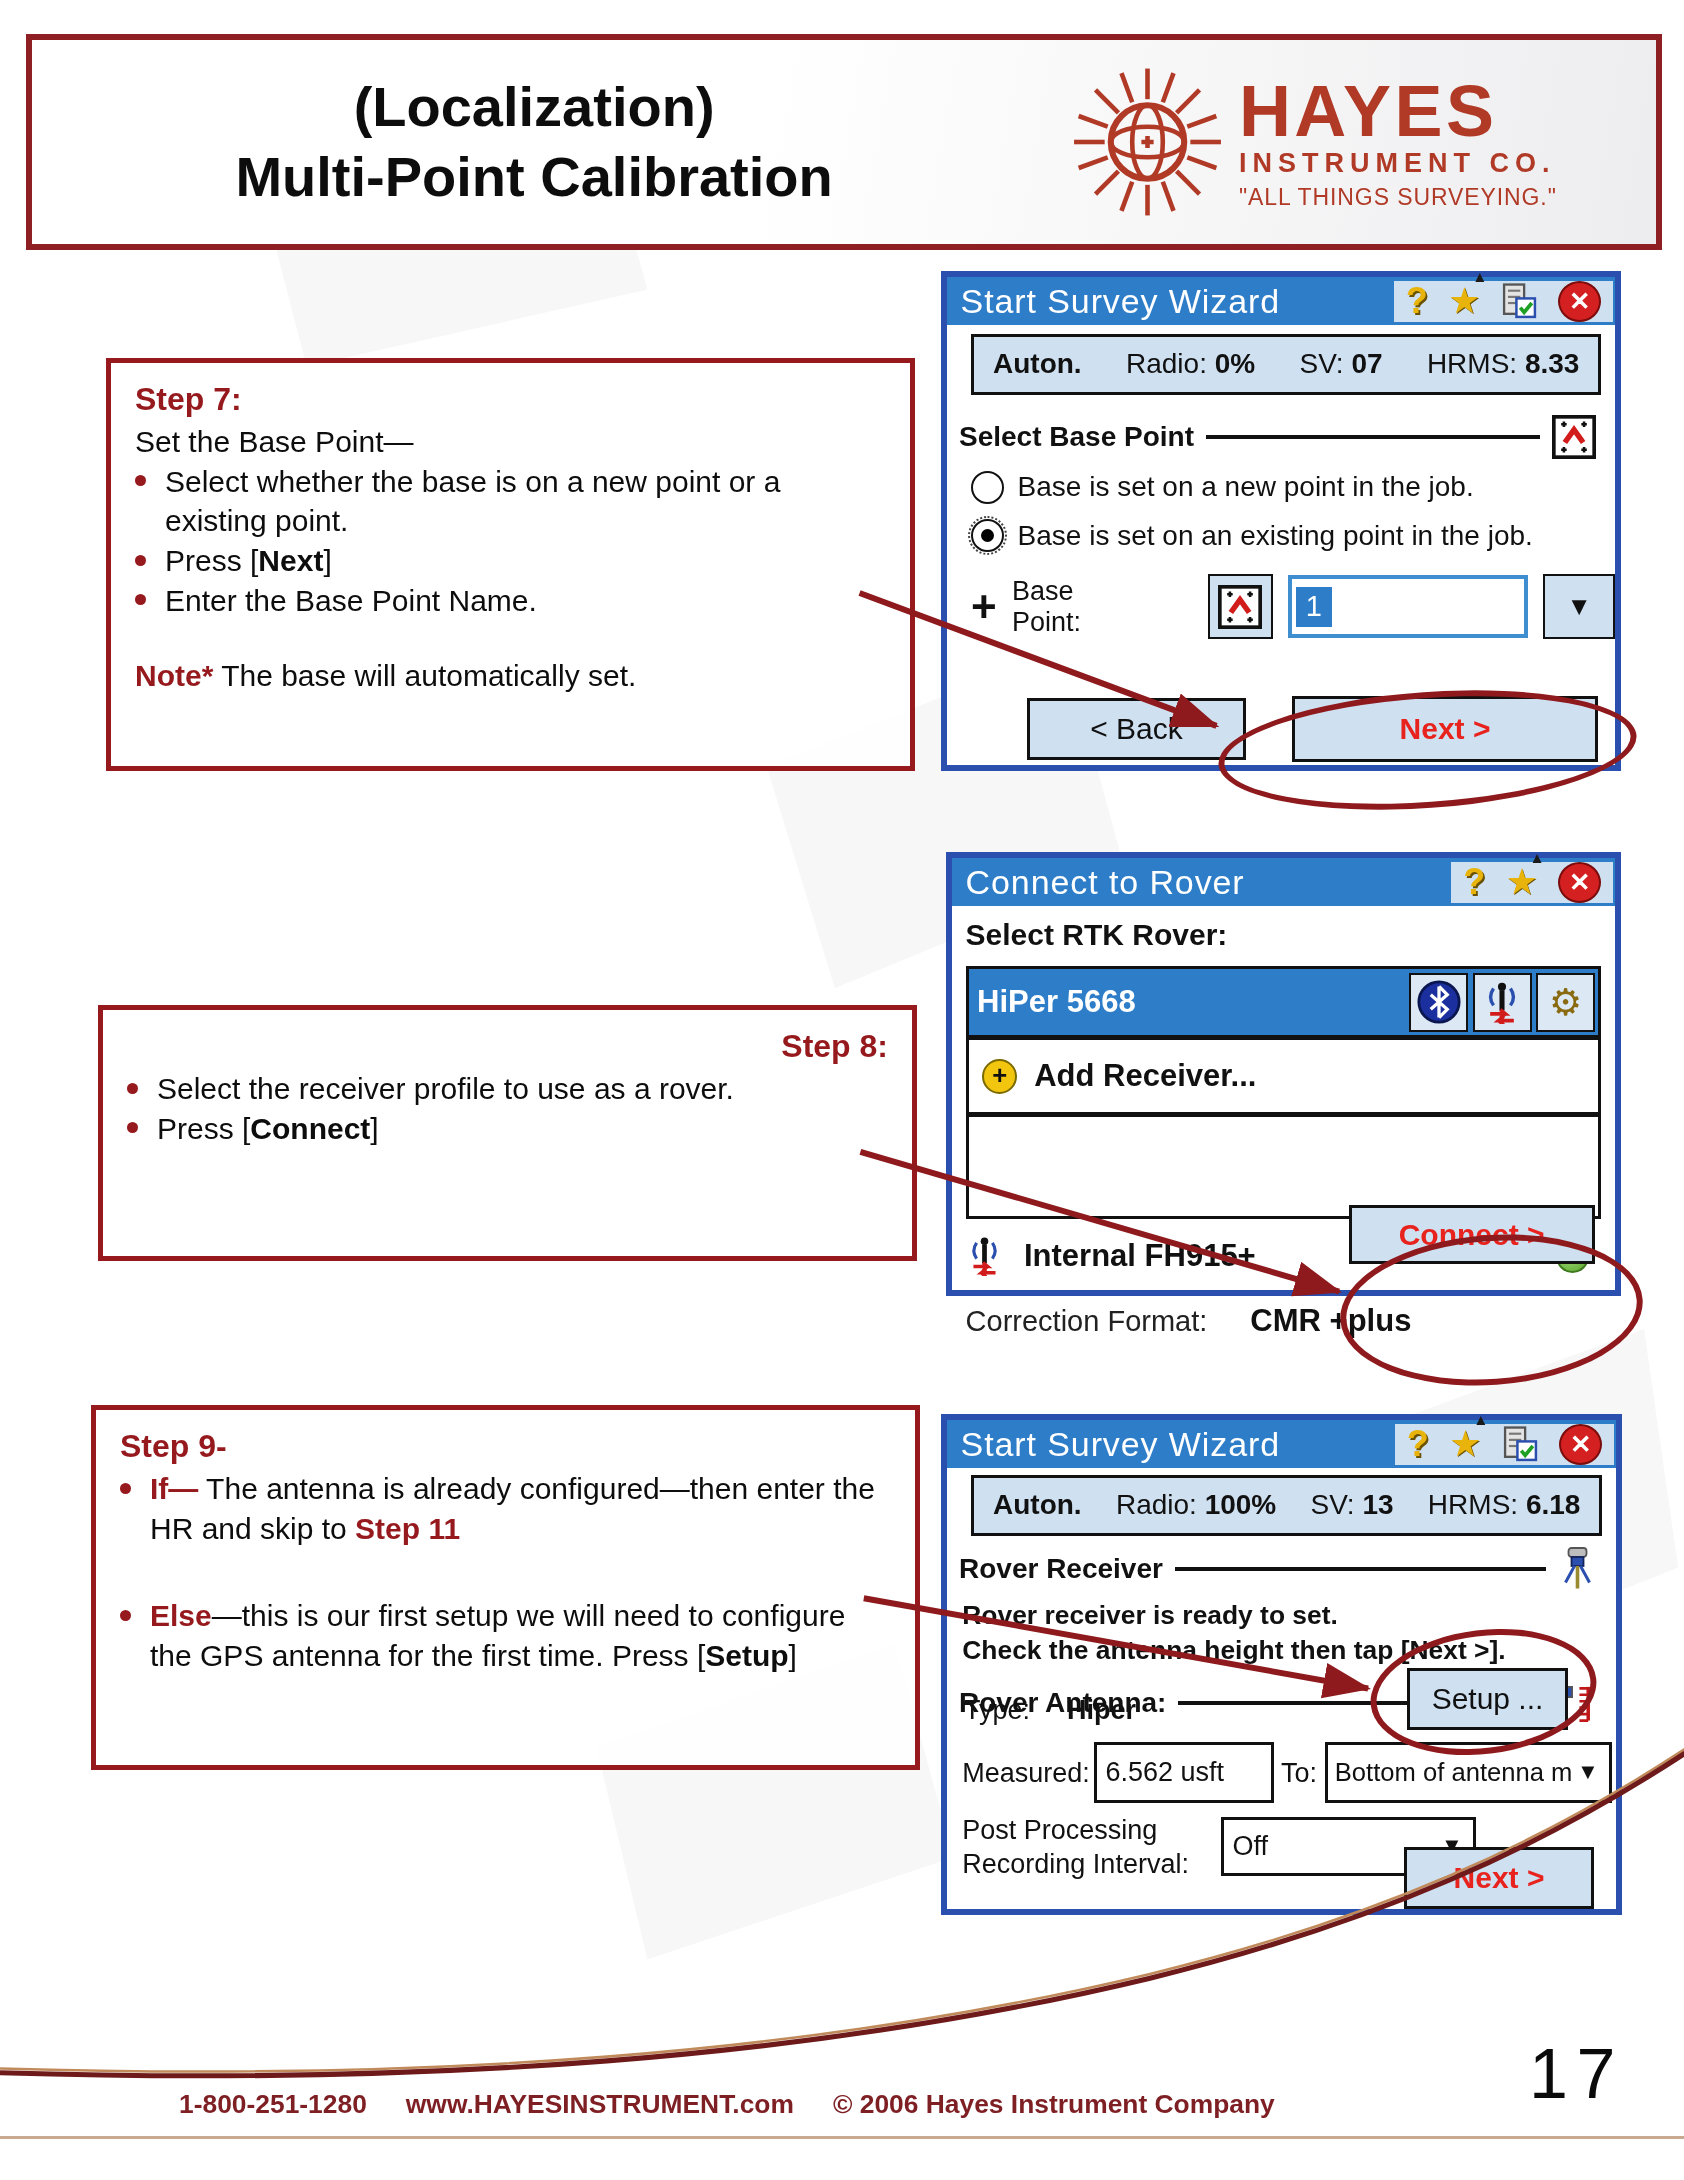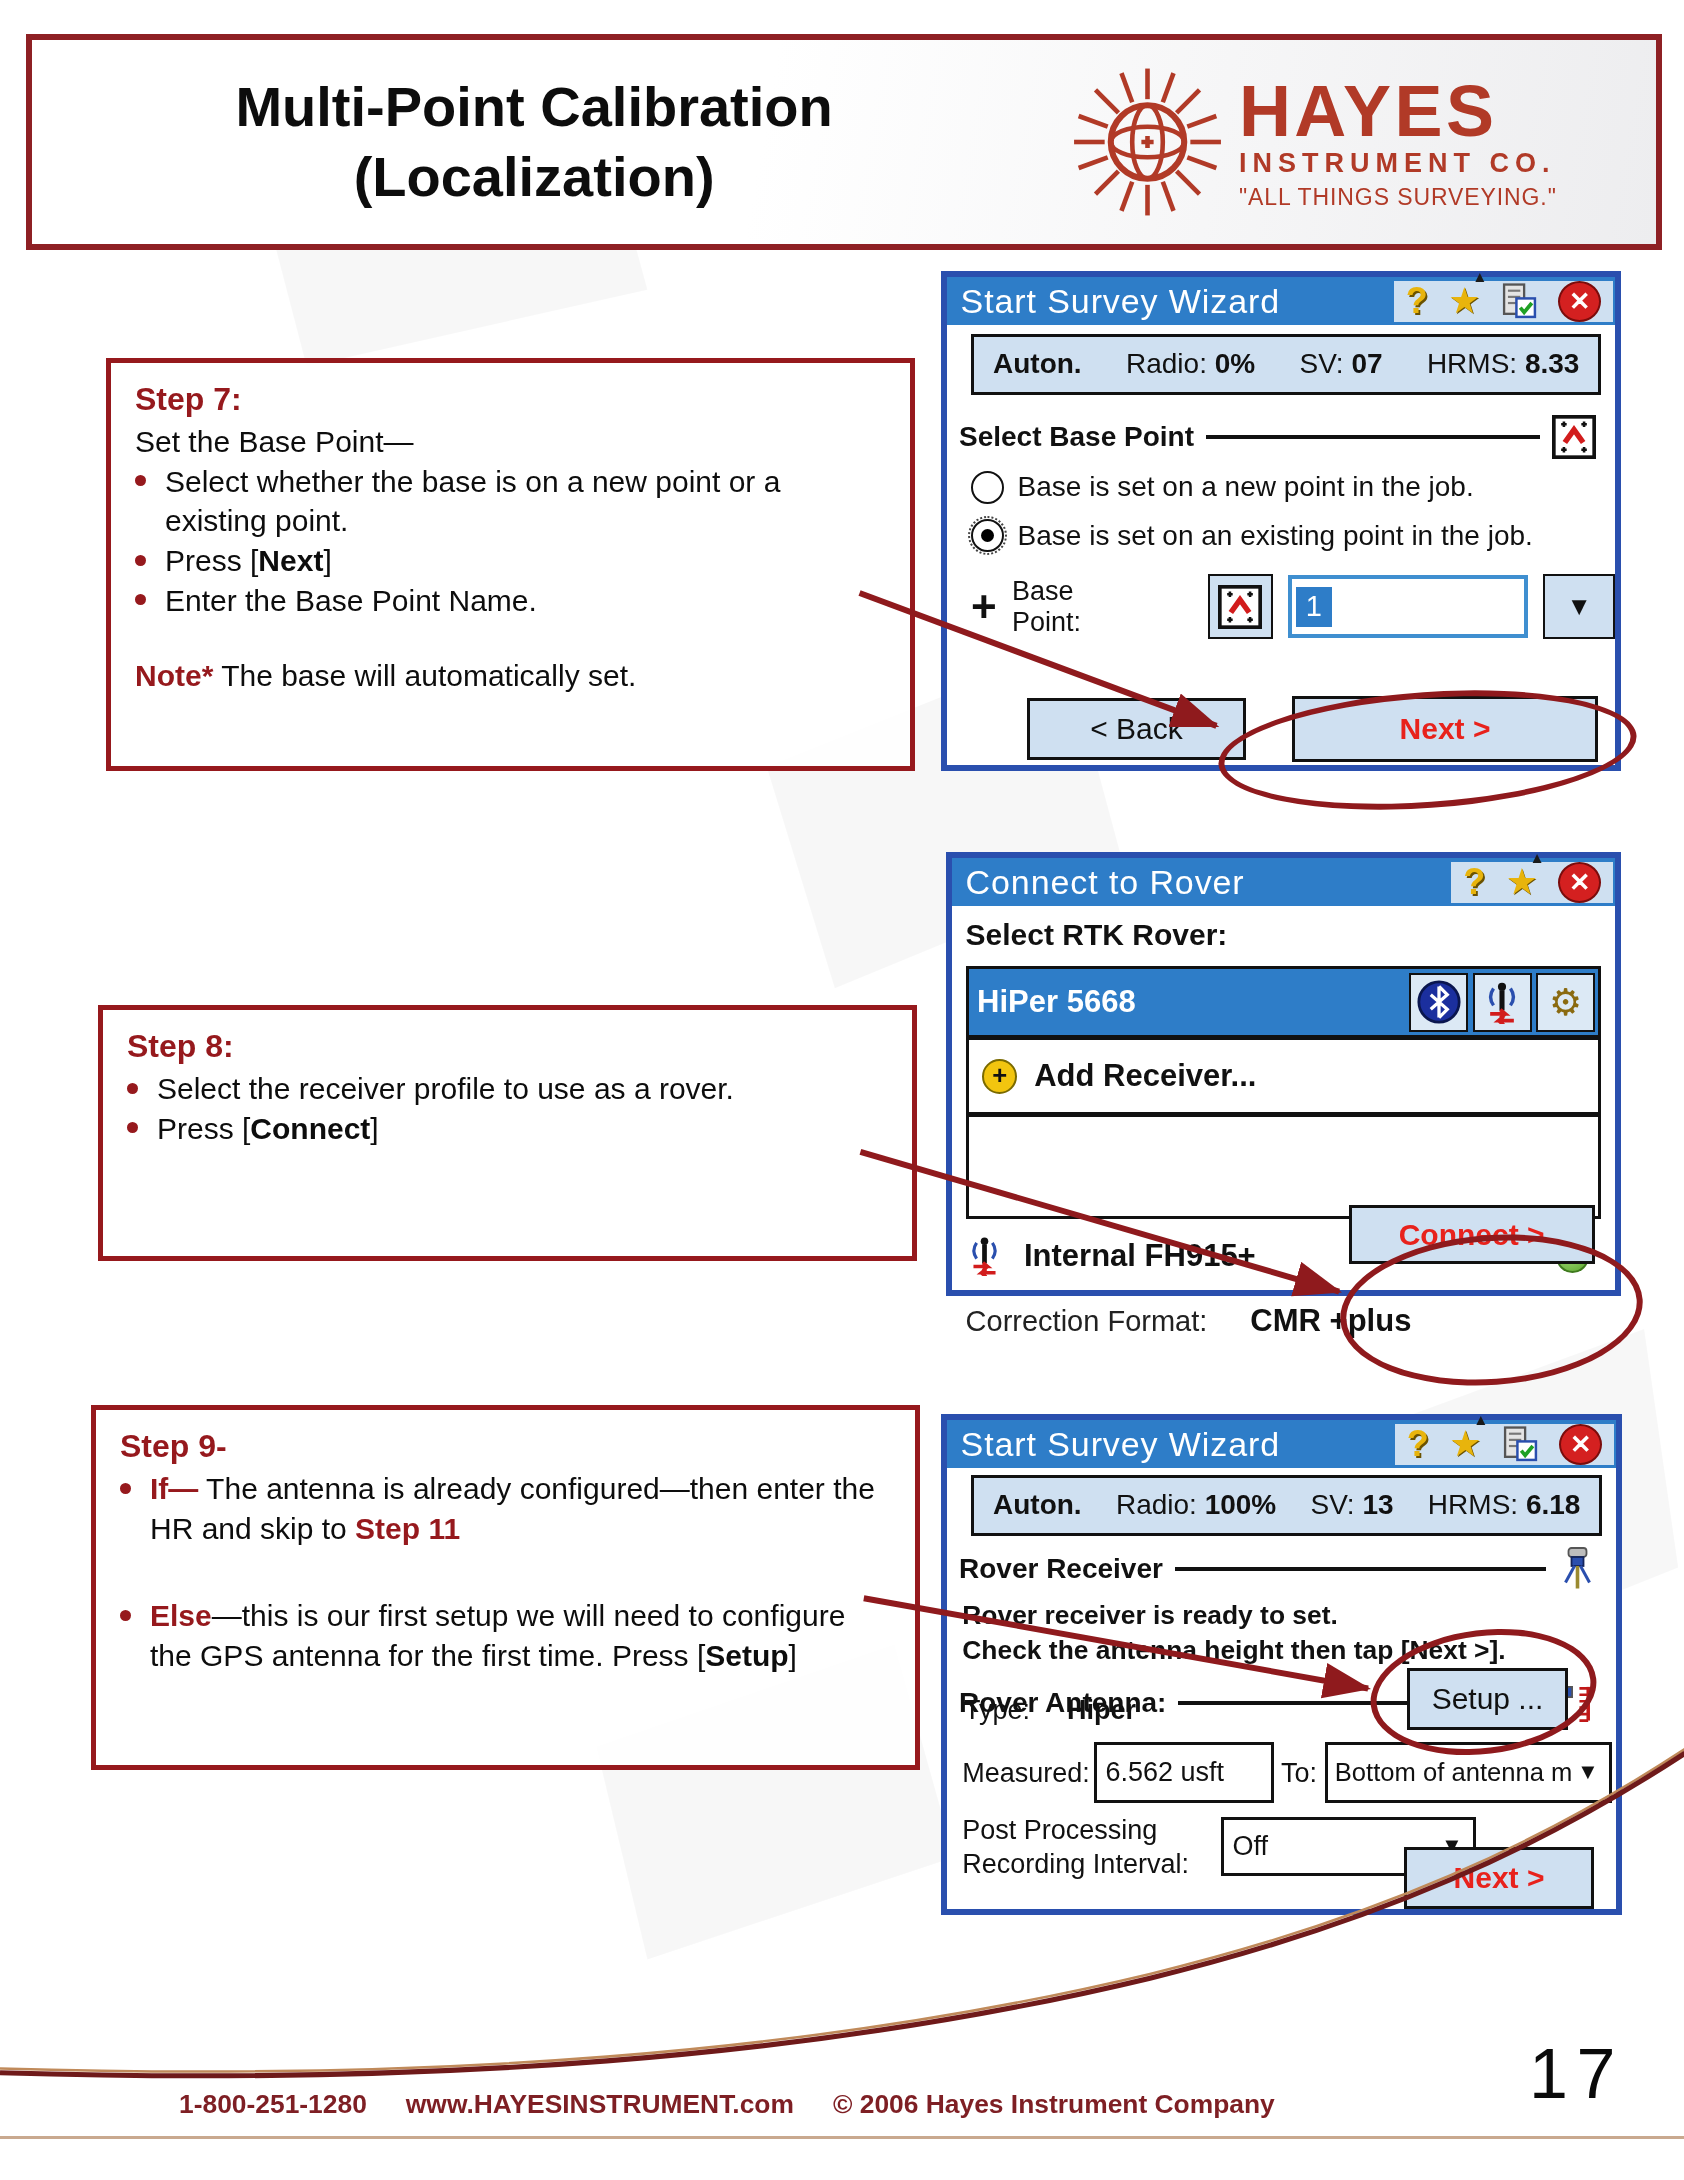--- a/index.html
+++ b/index.html
@@ -90,22 +90,22 @@
     <g fill="#000" opacity="0.03">
       <polygon points="300,200 700,120 760,340 360,430"></polygon>
       <polygon points="900,900 1250,760 1320,1020 980,1160"></polygon>
       <polygon points="1550,1700 1930,1560 1970,1840 1620,1980"></polygon>
       <polygon points="700,2050 1050,1930 1120,2180 760,2300"></polygon>
     </g>
   </svg>
 
   <div class="header">
     <div class="header-title">
+      <div>(Localization)</div>
       <div>Multi-Point Calibration</div>
-      <div>(Localization)</div>
     </div>
     <div class="logo">
       <svg width="153" height="162" viewBox="0 0 100 100">
         <g stroke="#b13a27" stroke-width="3" fill="none">
           <g>
             <line x1="50" y1="2" x2="50" y2="22"></line>
               <line x1="50" y1="78" x2="50" y2="98"></line>
             <line x1="2" y1="50" x2="22" y2="50"></line>
               <line x1="78" y1="50" x2="98" y2="50"></line>
             <line x1="16" y1="16" x2="31" y2="31"></line>
@@ -148,21 +148,21 @@
     </div>
     <div class="bul">
       <span class="dot"></span>
       <span>Enter the Base Point Name.</span>
     </div>
     <div class="note-line">
       <span class="red-b">Note*</span><span> The base will automatically set.</span>
     </div>
   </div>
 
-  <div class="stepbox" style="left:98px;top:1005px;width:761px;height:215px;">
+  <div class="stepbox" style="left:98px;top:1005px;width:761px;height:215px;text-align:right;">
     <div class="step-heading">Step 8:</div>
     <div class="bul">
       <span class="dot"></span>
       <span>Select the receiver profile to use as a rover.</span>
     </div>
     <div class="bul">
       <span class="dot"></span>
       <span><span>Press [</span><span class="blk-b">Connect</span><span>]</span></span>
     </div>
   </div>

